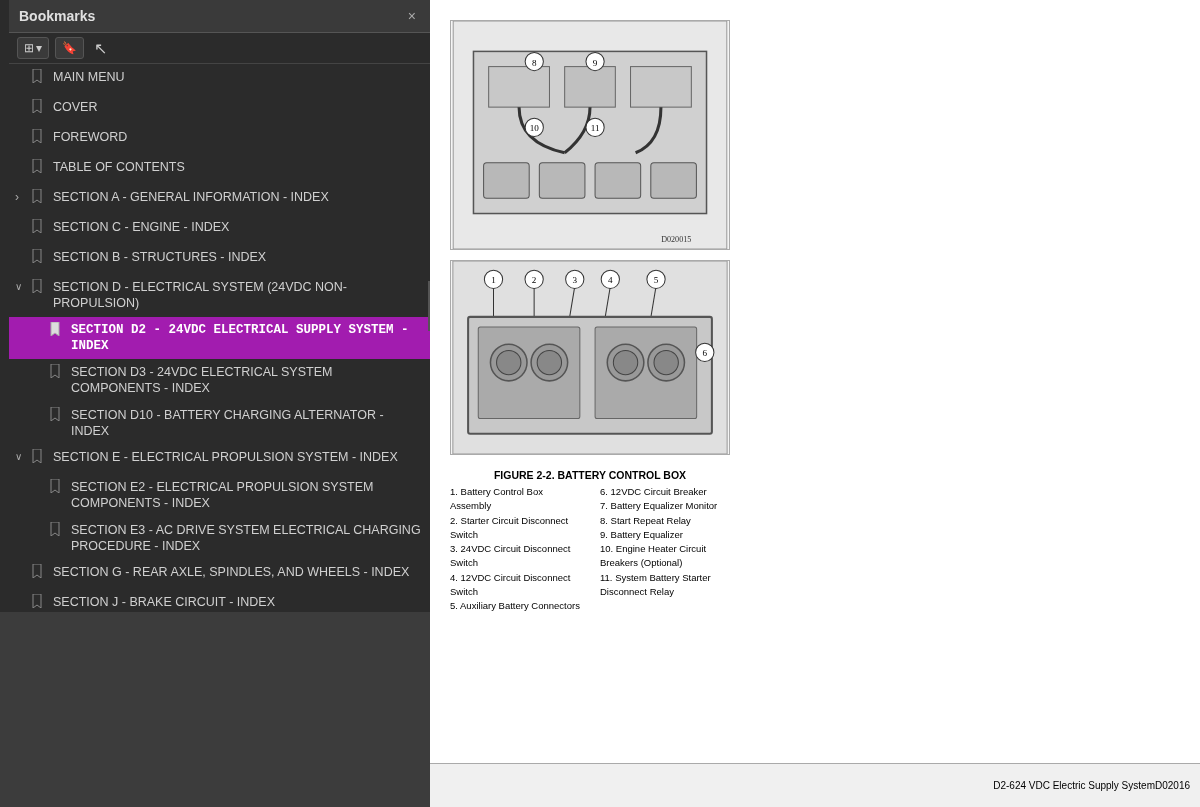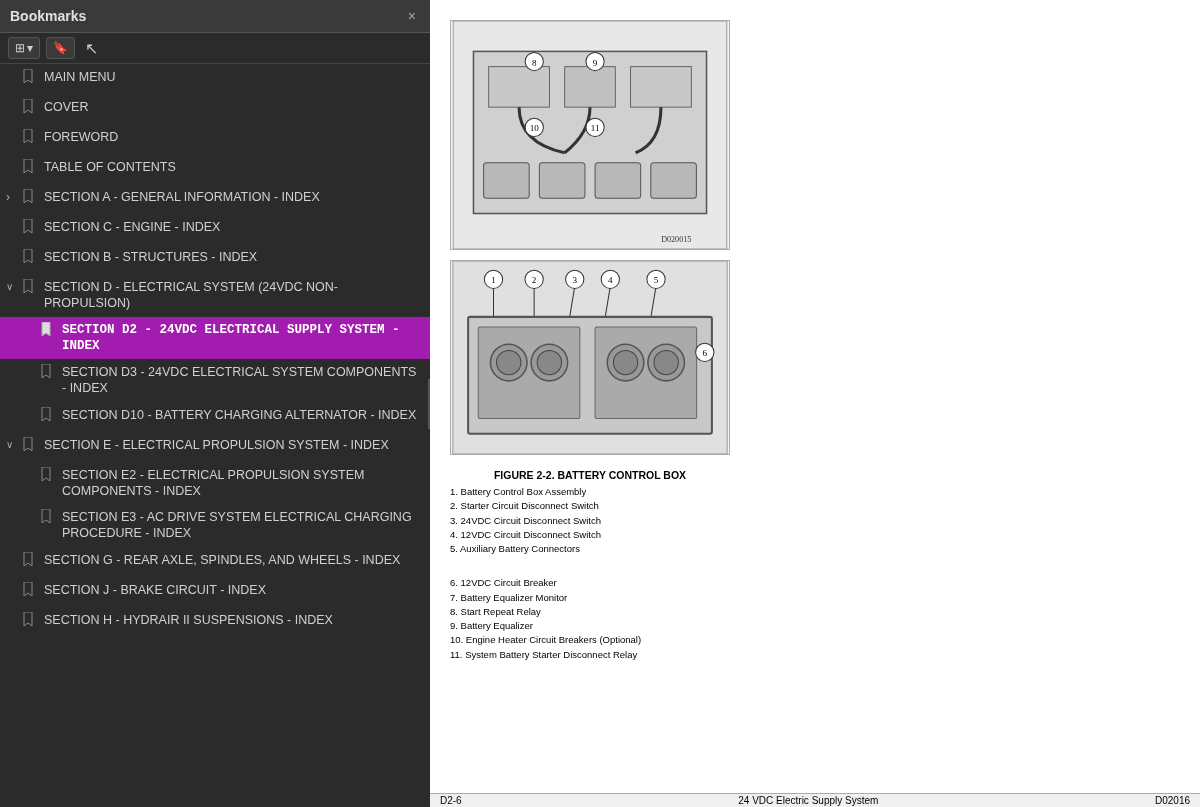--- a/index.html
+++ b/index.html
@@ -6,23 +6,24 @@
     body { font-family: Arial, sans-serif; background: #3c3c3c; display: flex; width: 1200px; height: 807px; overflow: hidden; }
 
     
     #sidebar {
       width: 430px;
       min-width: 430px;
       background: #2b2b2b;
       color: #e0e0e0;
       display: flex;
       flex-direction: column;
-      height: 807px;
+      height: 612px;
       overflow: hidden;
       position: relative;
+      padding-left: 9px;
     }
 
     #sidebar-header {
       background: #3a3a3a;
       padding: 6px 10px;
       display: flex;
       align-items: center;
       justify-content: space-between;
       border-bottom: 1px solid #555;
     }
@@ -177,21 +178,20 @@
       text-align: center;
       margin-top: 14px;
     }
 
     .fig-label-row {
       font-size: 10px;
       font-family: Arial, sans-serif;
       display: flex;
       gap: 20px;
       margin-top: 4px;
-      flex-direction: column;
     }
 
     .fig-label-col {
       flex: 1;
       line-height: 1.5;
     }
 
     #doc-text {
       flex: 1;
       overflow-y: auto;
@@ -199,23 +199,23 @@
       line-height: 1.45;
       font-family: Arial, sans-serif;
     }
 
     #doc-text::-webkit-scrollbar { width: 6px; }
     #doc-text::-webkit-scrollbar-thumb { background: #aaa; }
 
     
     #doc-footer {
       border-top: 1px solid #aaa;
-      padding: 1px 10px;
-      display: flex;
-      justify-content: space-between;
+      padding: 16px 10px;
+      display: flex;
+      justify-content: flex-end;
       font-size: 10px;
       font-family: Arial, sans-serif;
       background: #f0f0f0;
     }
 
     
     #collapse-panel {
       position: absolute;
       right: -12px;
       top: 50%;

